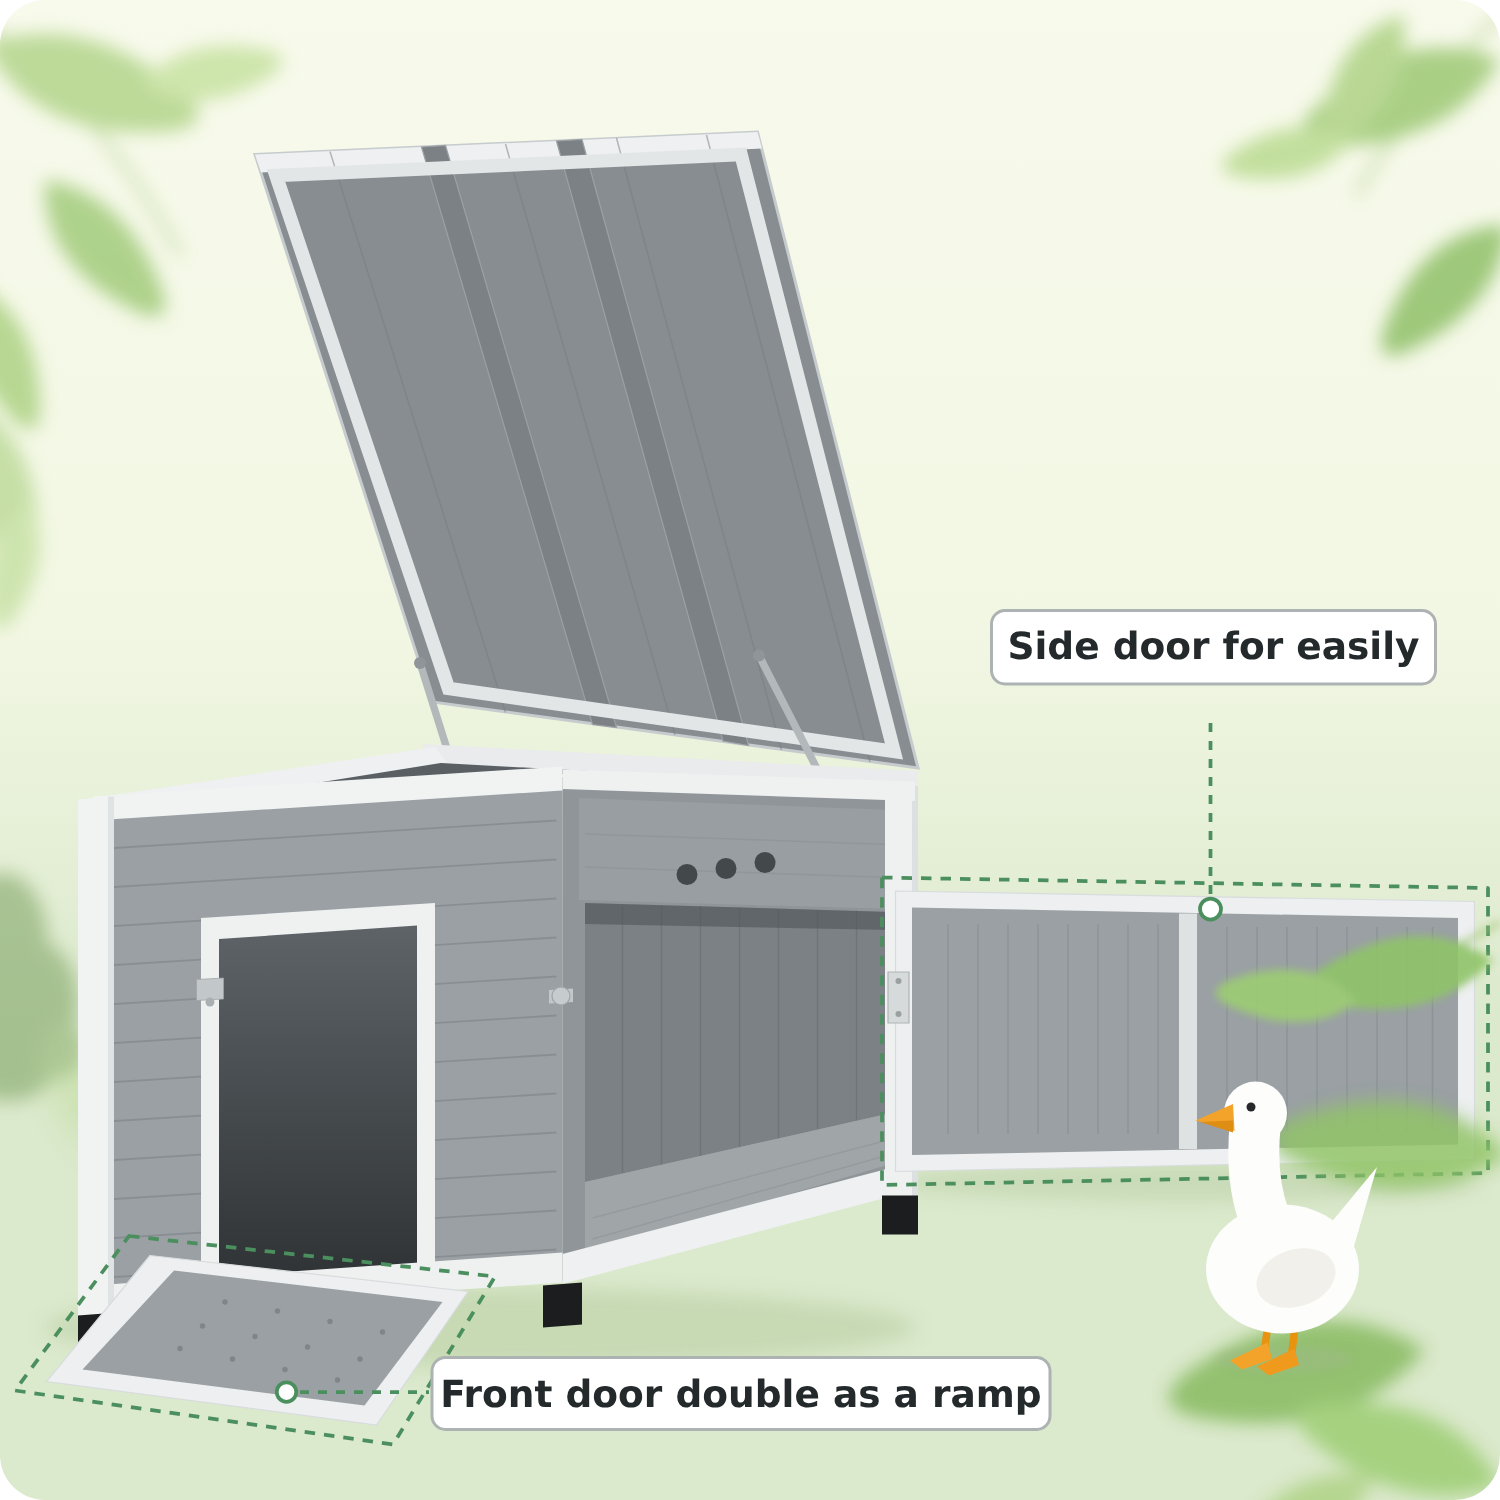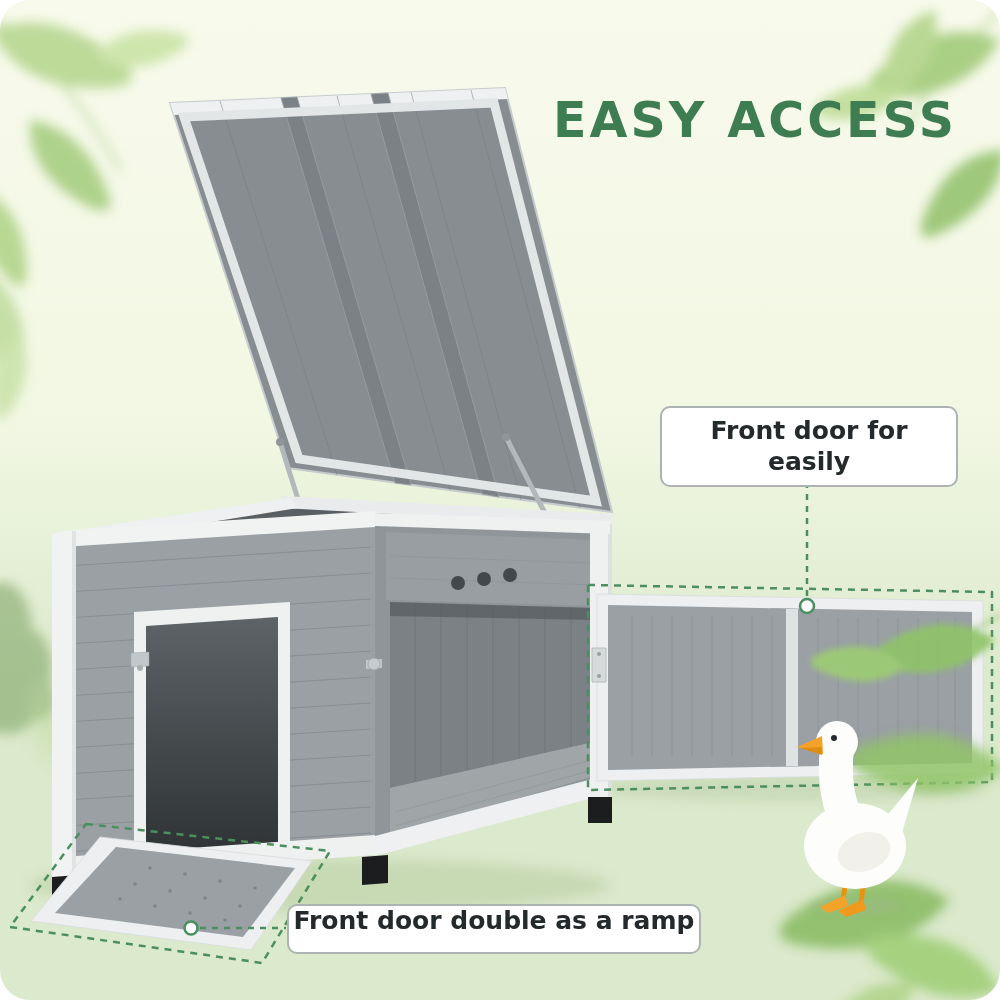--- a/index.html
+++ b/index.html
@@ -15,21 +15,21 @@
     color:var(--title-green,#3E7D52);
   }
   .callout{
     position:absolute;background:#ffffff;border:2px solid var(--callout-border,#ADB3B3);
     border-radius:10px;color:var(--text-dark,#24292C);font-weight:600;text-align:center;
     box-sizing:border-box;
   }
   .callout-side{left:660px;top:406px;width:298px;padding:8px 6px;font-size:25px;line-height:1.22;}
   .callout-side span{display:block;}
   .callout-front{left:287px;top:904px;width:414px;height:50px;font-size:25px;
-    display:flex;align-items:flex-start;justify-content:center;}
+    display:flex;align-items:center;justify-content:center;}
 </style>
 </head>
 <body>
 
 <div class="canvas">
 
   <svg class="scene" viewBox="0 0 1000 1000" xmlns="http://www.w3.org/2000/svg">
     <defs>
       <linearGradient id="doorGrad" x1="0" y1="0" x2="0" y2="1">
         <stop offset="0" stop-color="#5D6367"></stop>
@@ -260,23 +260,22 @@
     <g>
       <line x1="807" y1="482" x2="807" y2="598" stroke="var(--dash-green,#4C8F5F)" stroke-width="2.5" stroke-dasharray="6 6"></line>
       <circle cx="807" cy="606" r="7" fill="#FFFFFF" stroke="var(--dash-green,#4C8F5F)" stroke-width="2.5"></circle>
     </g>
     <g>
       <line x1="200" y1="928" x2="286" y2="928" stroke="var(--dash-green,#4C8F5F)" stroke-width="2.5" stroke-dasharray="6 6"></line>
       <circle cx="191" cy="928" r="6.5" fill="#FFFFFF" stroke="var(--dash-green,#4C8F5F)" stroke-width="2.5"></circle>
     </g>
   </svg>
 
-  <div class="title">EASY ACCESS</div>
 
   <div class="callout callout-side">
-    <span>Front door for easily</span>
+    <span>Side door for easily</span>
   </div>
 
   <div class="callout callout-front">
     <span>Front door double as a ramp</span>
   </div>
 
 </div>
 
 </body></html>

